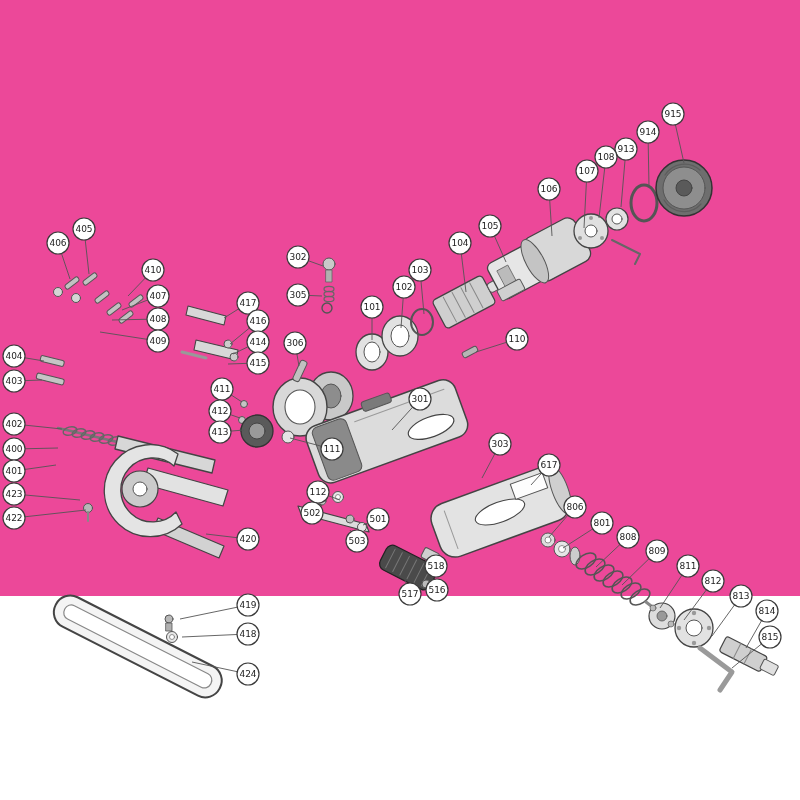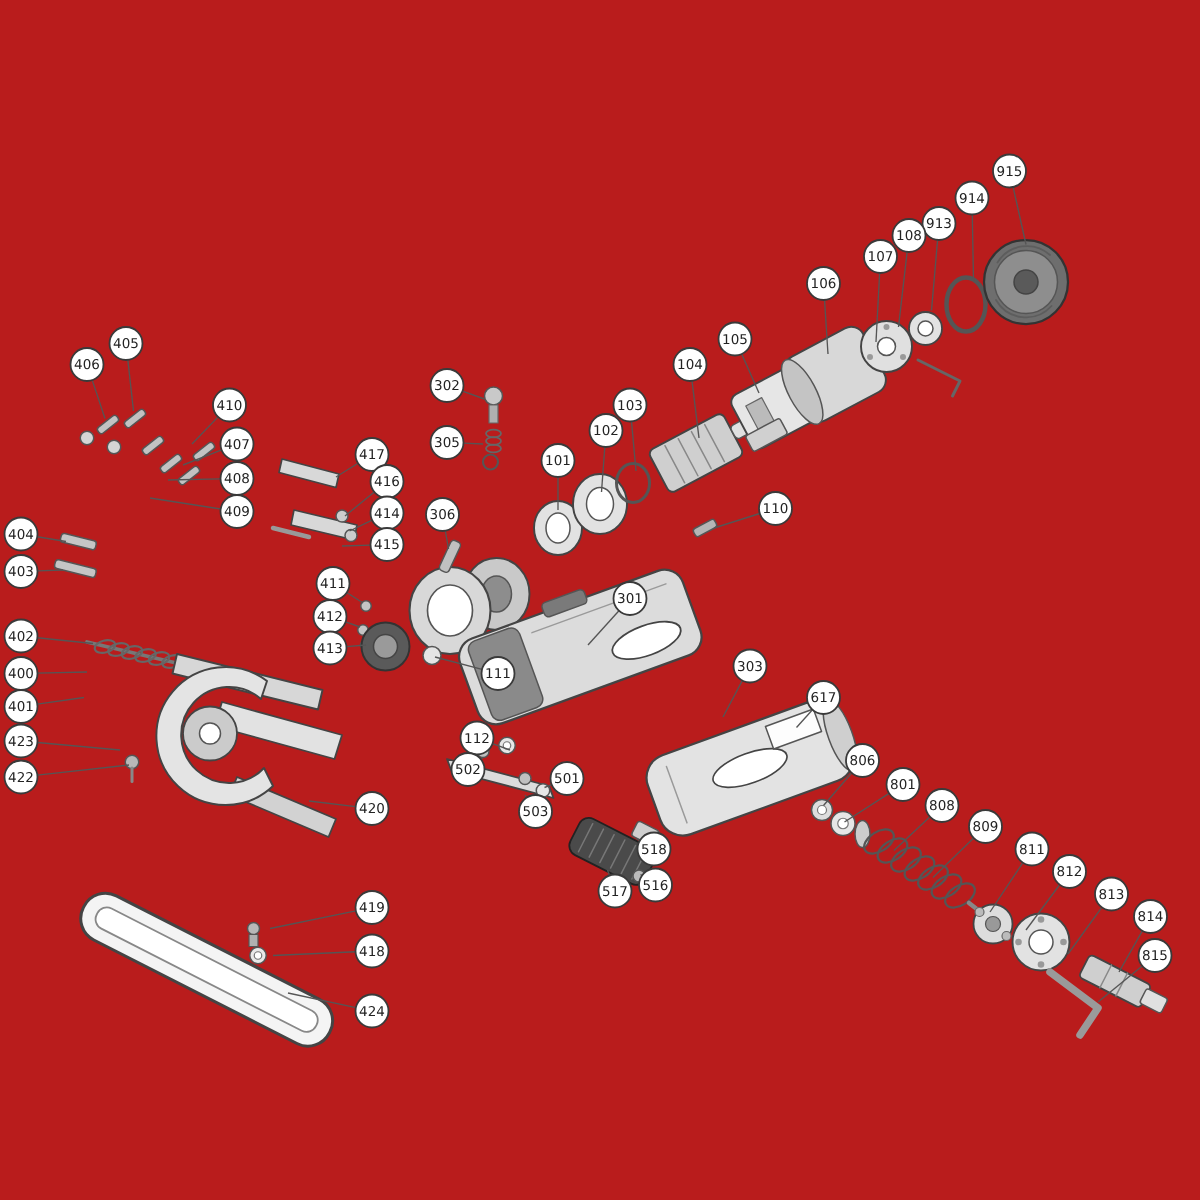--- a/index.html
+++ b/index.html
@@ -6,23 +6,23 @@
     margin: 0;
     padding: 0;
     width: 800px;
     height: 800px;
     background: #ffffff;
     font-family: "DejaVu Sans", sans-serif;
     overflow: hidden;
   }
   #stage {
     width: 800px;
-    height: 800px;
+    height: 596px;
     position: relative;
-    background: #b91c1c;
+    background: #ec4899;
   }
   svg { display: block; }
   svg text {
     font-family: "DejaVu Sans", sans-serif;
     font-weight: 400;
   }
 </style>
 </head>
 <body>
 

